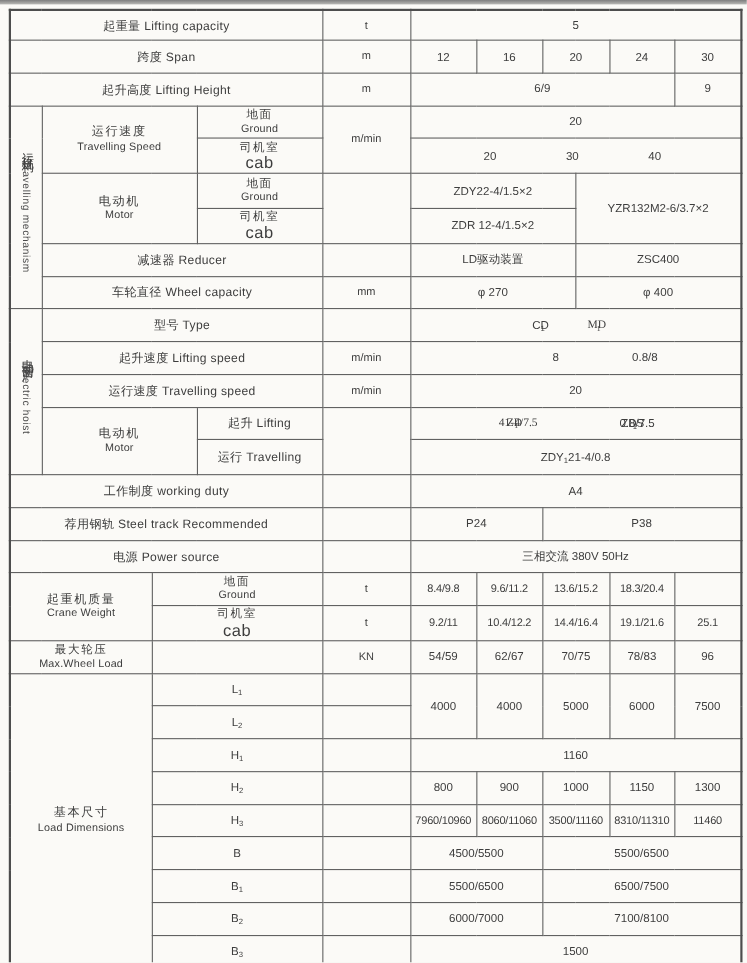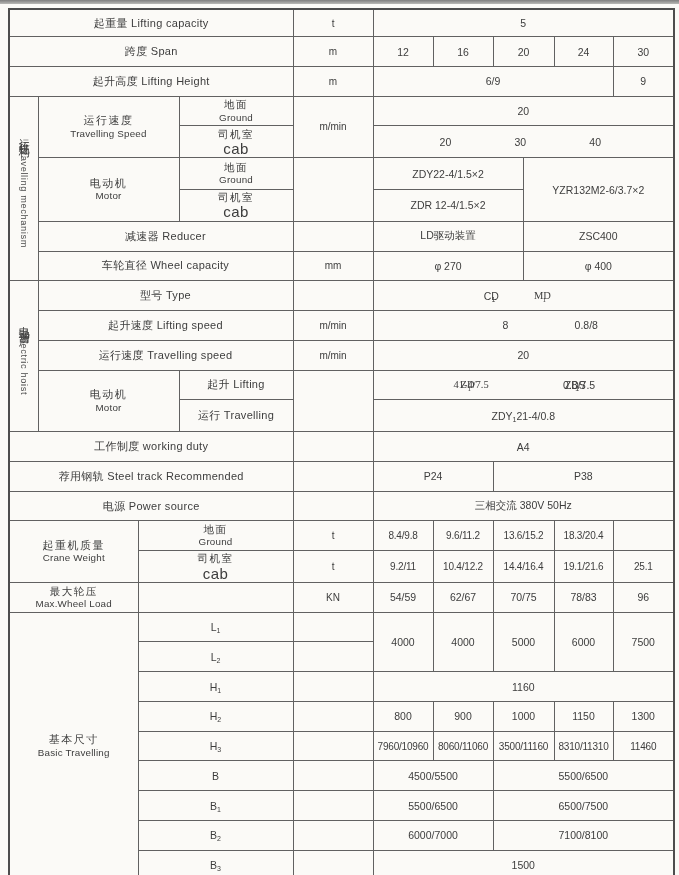--- a/index.html
+++ b/index.html
@@ -290,21 +290,21 @@
       <td class="val">62/67</td>
       <td colspan="2" class="val">70/75</td>
       <td class="val">78/83</td>
       <td class="val">96</td>
     </tr>
 
     <tr>
       <td colspan="2" rowspan="9">
         <div class="two">
           <span class="zh">基本尺寸</span>
-          <span class="en">Basic Travelling</span>
+          <span class="en">Load Dimensions</span>
         </div>
       </td>
       <td colspan="2" class="dimlbl"><span>L</span><sub>1</sub></td>
       <td class="unit"></td>
       <td rowspan="2" class="val">4000</td>
       <td rowspan="2" class="val">4000</td>
       <td colspan="2" rowspan="2" class="val">5000</td>
       <td rowspan="2" class="val">6000</td>
       <td rowspan="2" class="val">7500</td>
     </tr>

